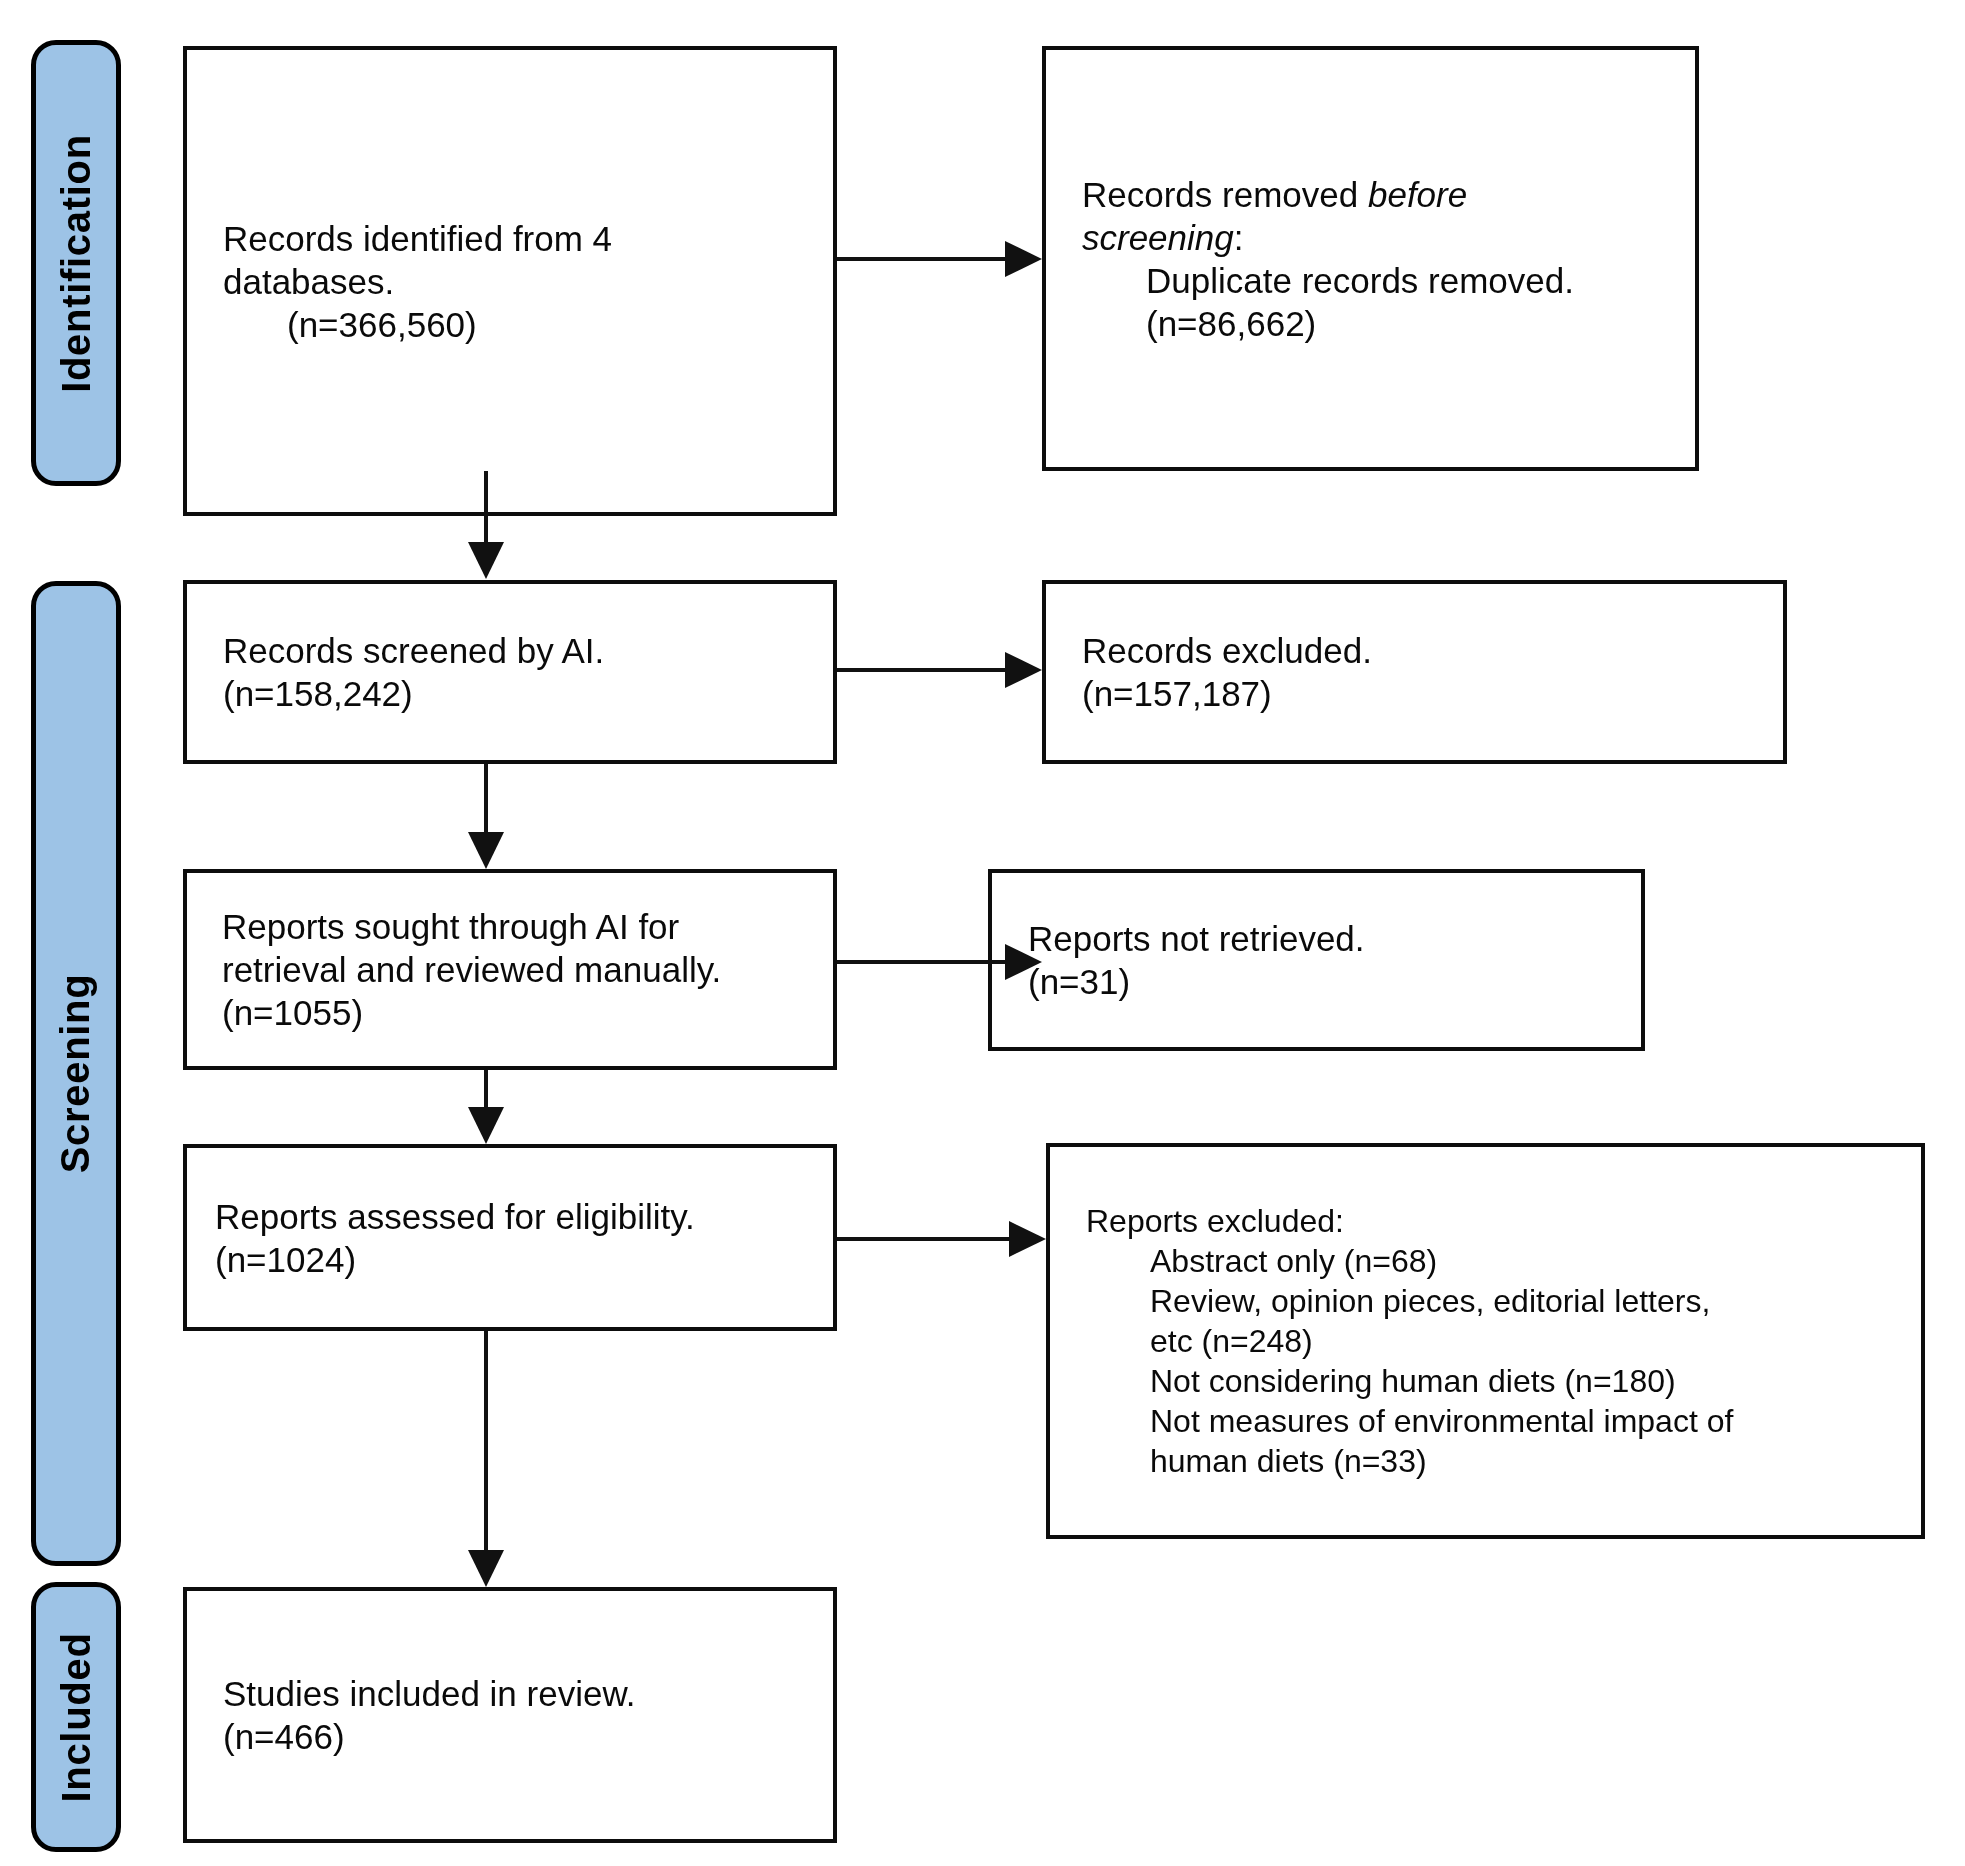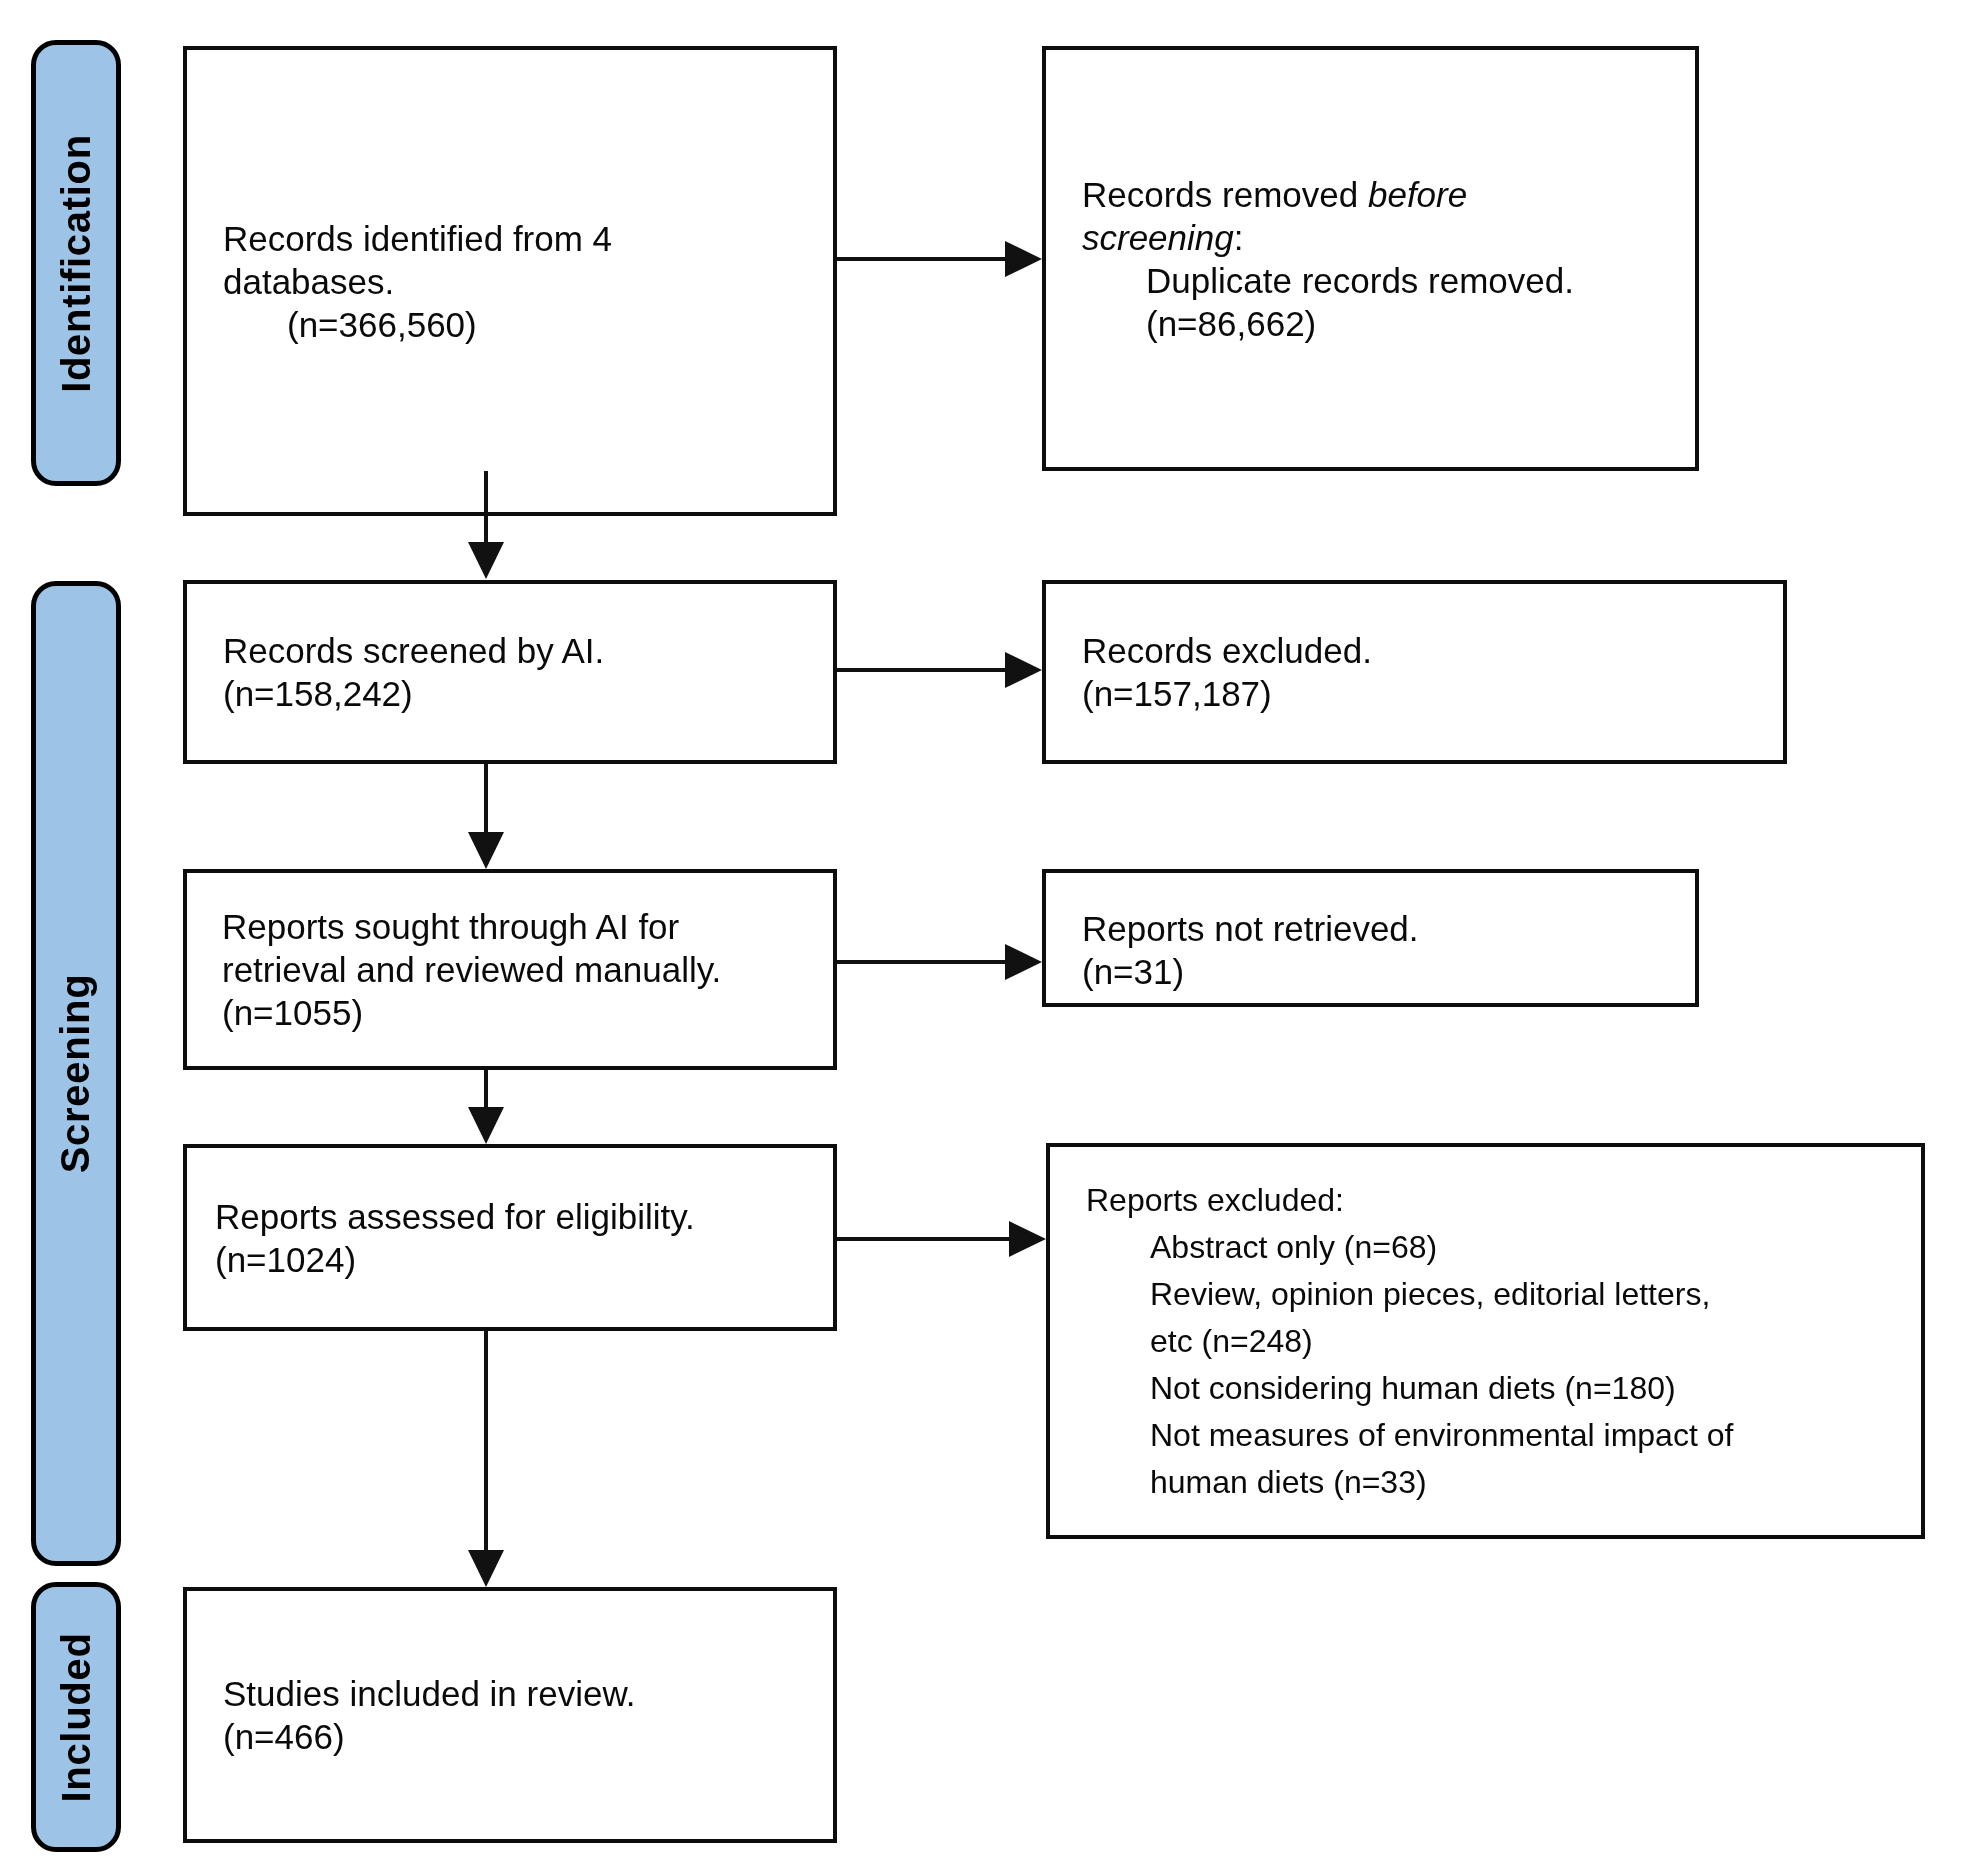--- a/index.html
+++ b/index.html
@@ -61,24 +61,24 @@
   }
   .box .line { white-space: nowrap; }
   .box .line.indent { padding-left: 64px; }
   .italic { font-style: italic; }
 
   #box-records-identified   { left: 183px;  top: 46px;   width: 654px;  height: 470px; }
   #box-records-removed      { left: 1042px; top: 46px;   width: 657px;  height: 425px; }
   #box-records-screened     { left: 183px;  top: 580px;  width: 654px;  height: 184px; }
   #box-records-excluded     { left: 1042px; top: 580px;  width: 745px;  height: 184px; }
   #box-reports-sought       { left: 183px;  top: 869px; width: 654px;  height: 201px; padding-left: 35px; }
-  #box-reports-not-retrieved{ left: 1042px; top: 869px; width: 657px;  height: 138px; justify-content: flex-end; }
+  #box-reports-not-retrieved{ left: 988px; top: 869px; width: 657px;  height: 182px; }
   #box-reports-assessed     { left: 183px;  top: 1144px; width: 654px;  height: 187px; padding-left: 28px; }
   #box-reports-excluded     { left: 1046px; top: 1143px; width: 879px; height: 396px;
-                              font-size: 32px; line-height: 40px; gap: 7px; }
+                              font-size: 32px; line-height: 40px; }
   #box-studies-included     { left: 183px;  top: 1587px; width: 654px;  height: 256px; }
 
   
   .arrow { position: absolute; left: 0; top: 0; width: 0; height: 0; overflow: visible; }
   .shaft { position: absolute; background: #111111; }
   .head  { position: absolute; width: 0; height: 0; }
   .head.right {
     border-top: 18px solid transparent;
     border-bottom: 18px solid transparent;
     border-left: 37px solid #111111;

